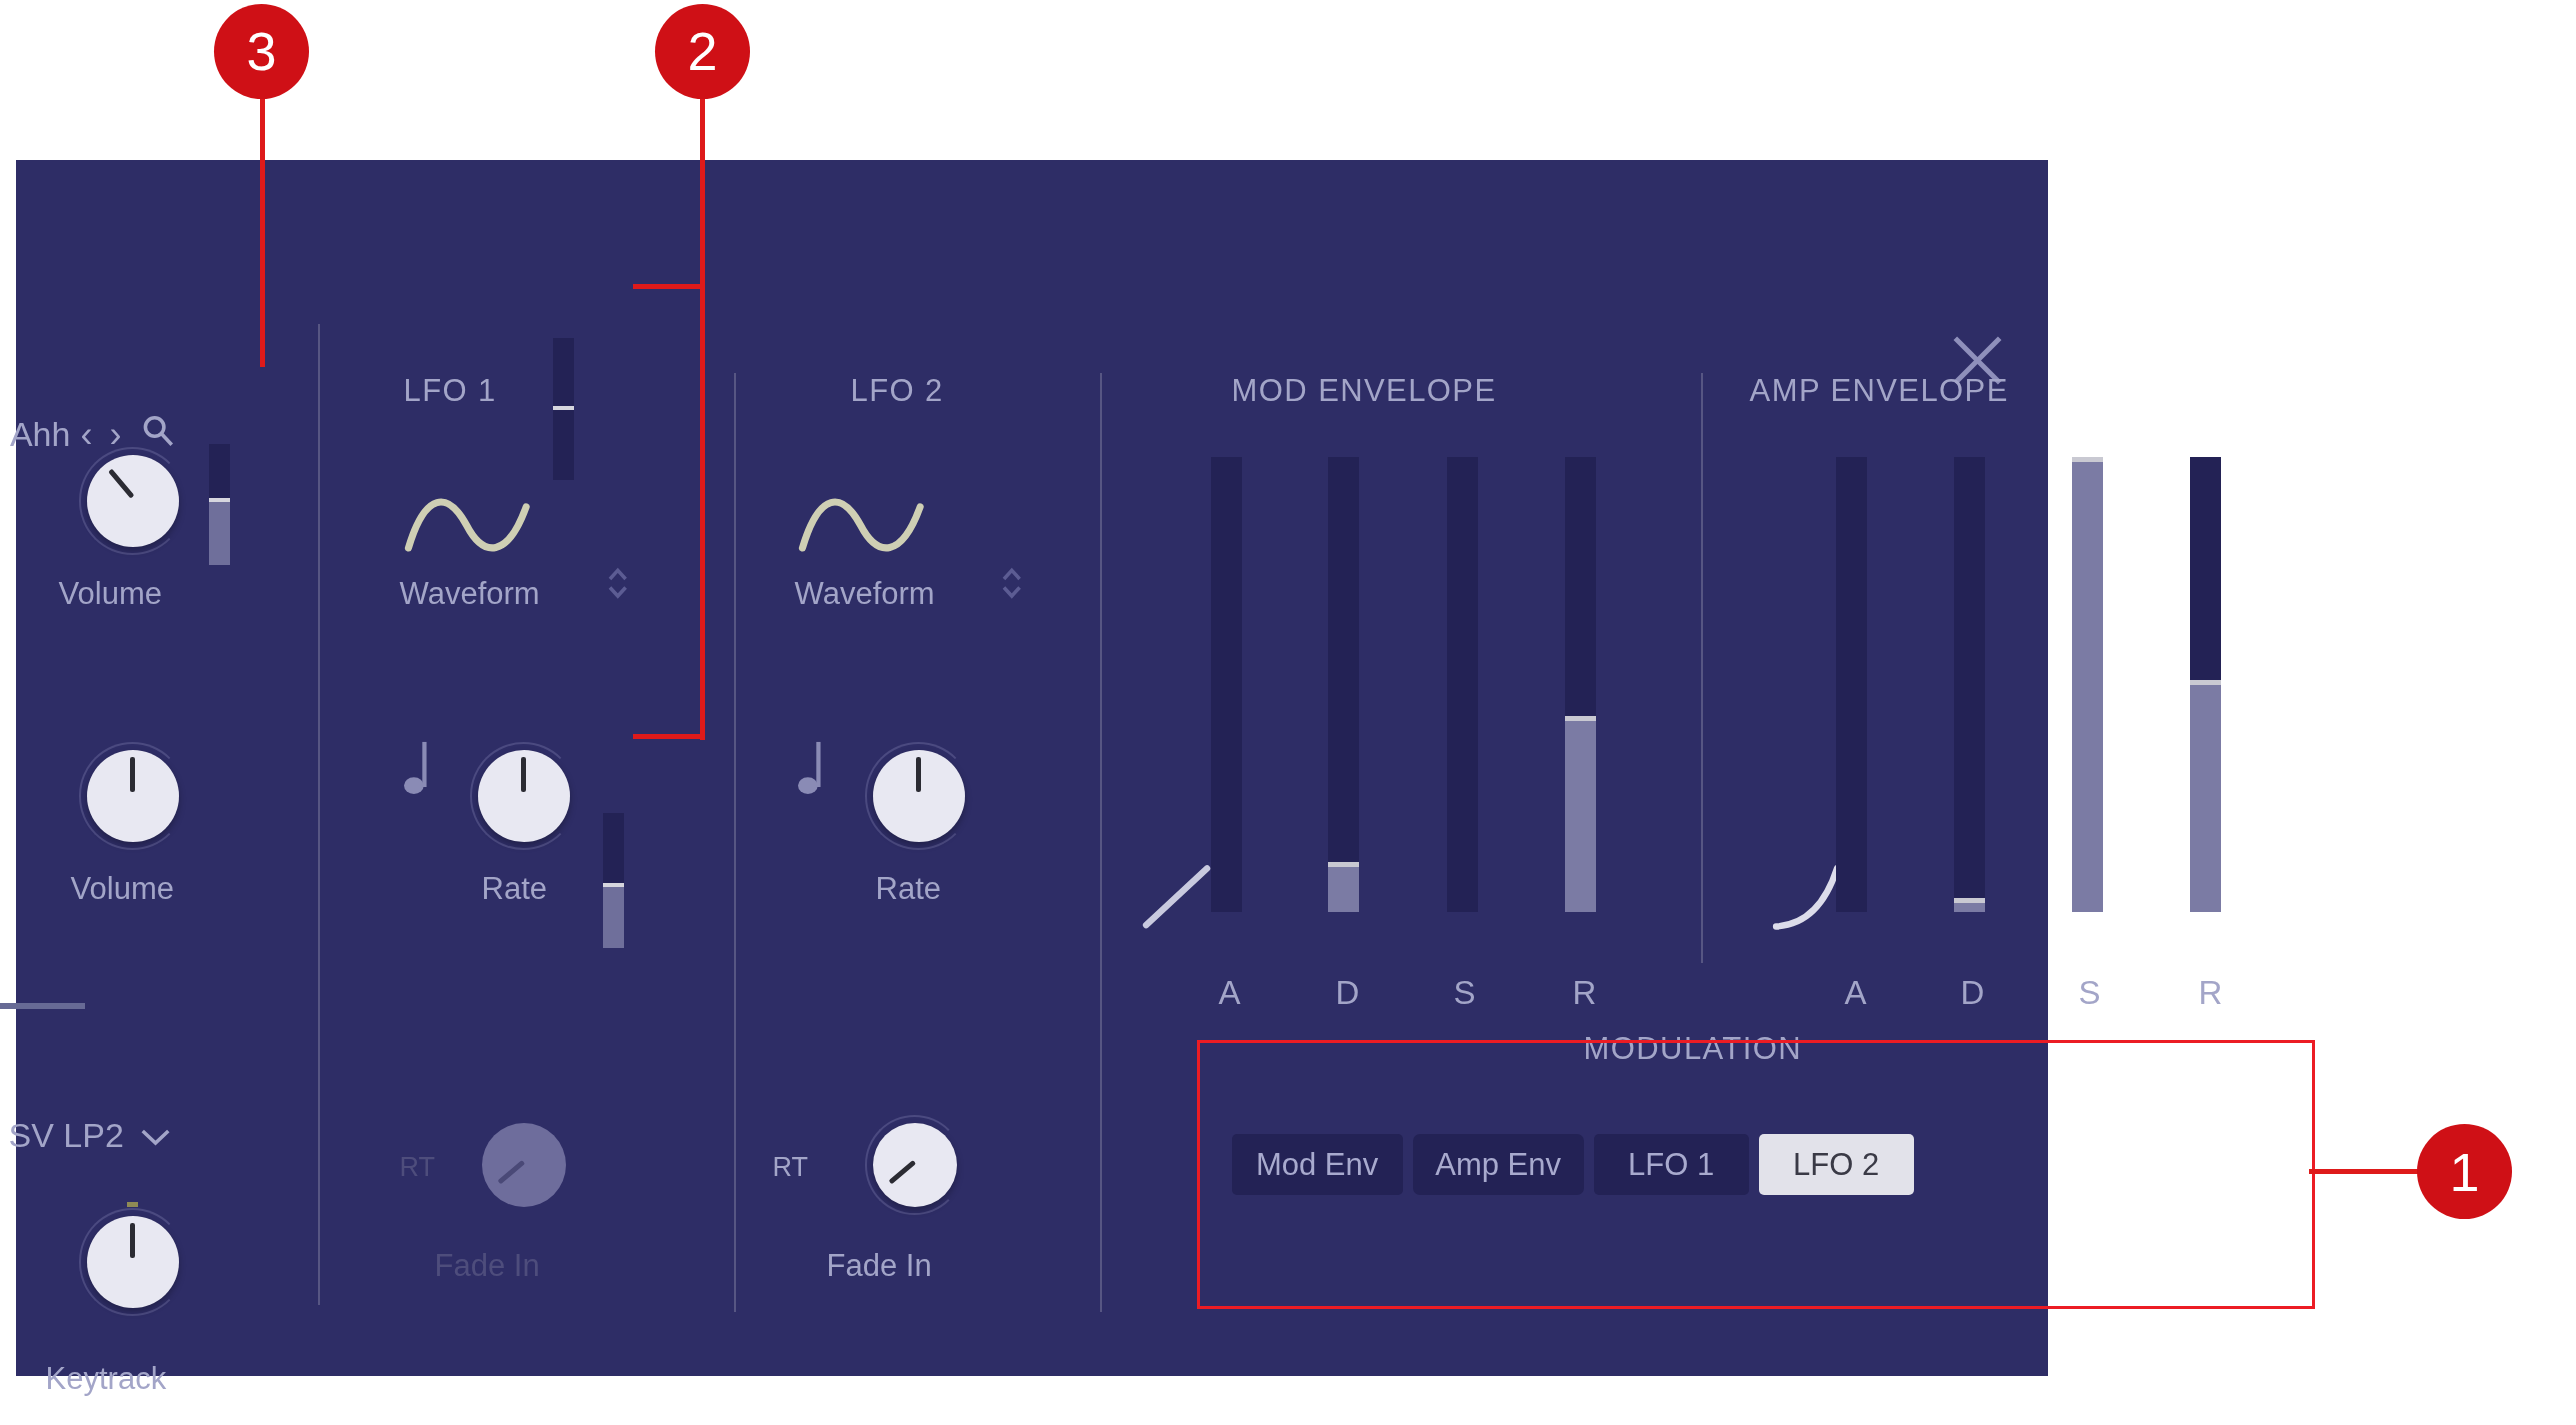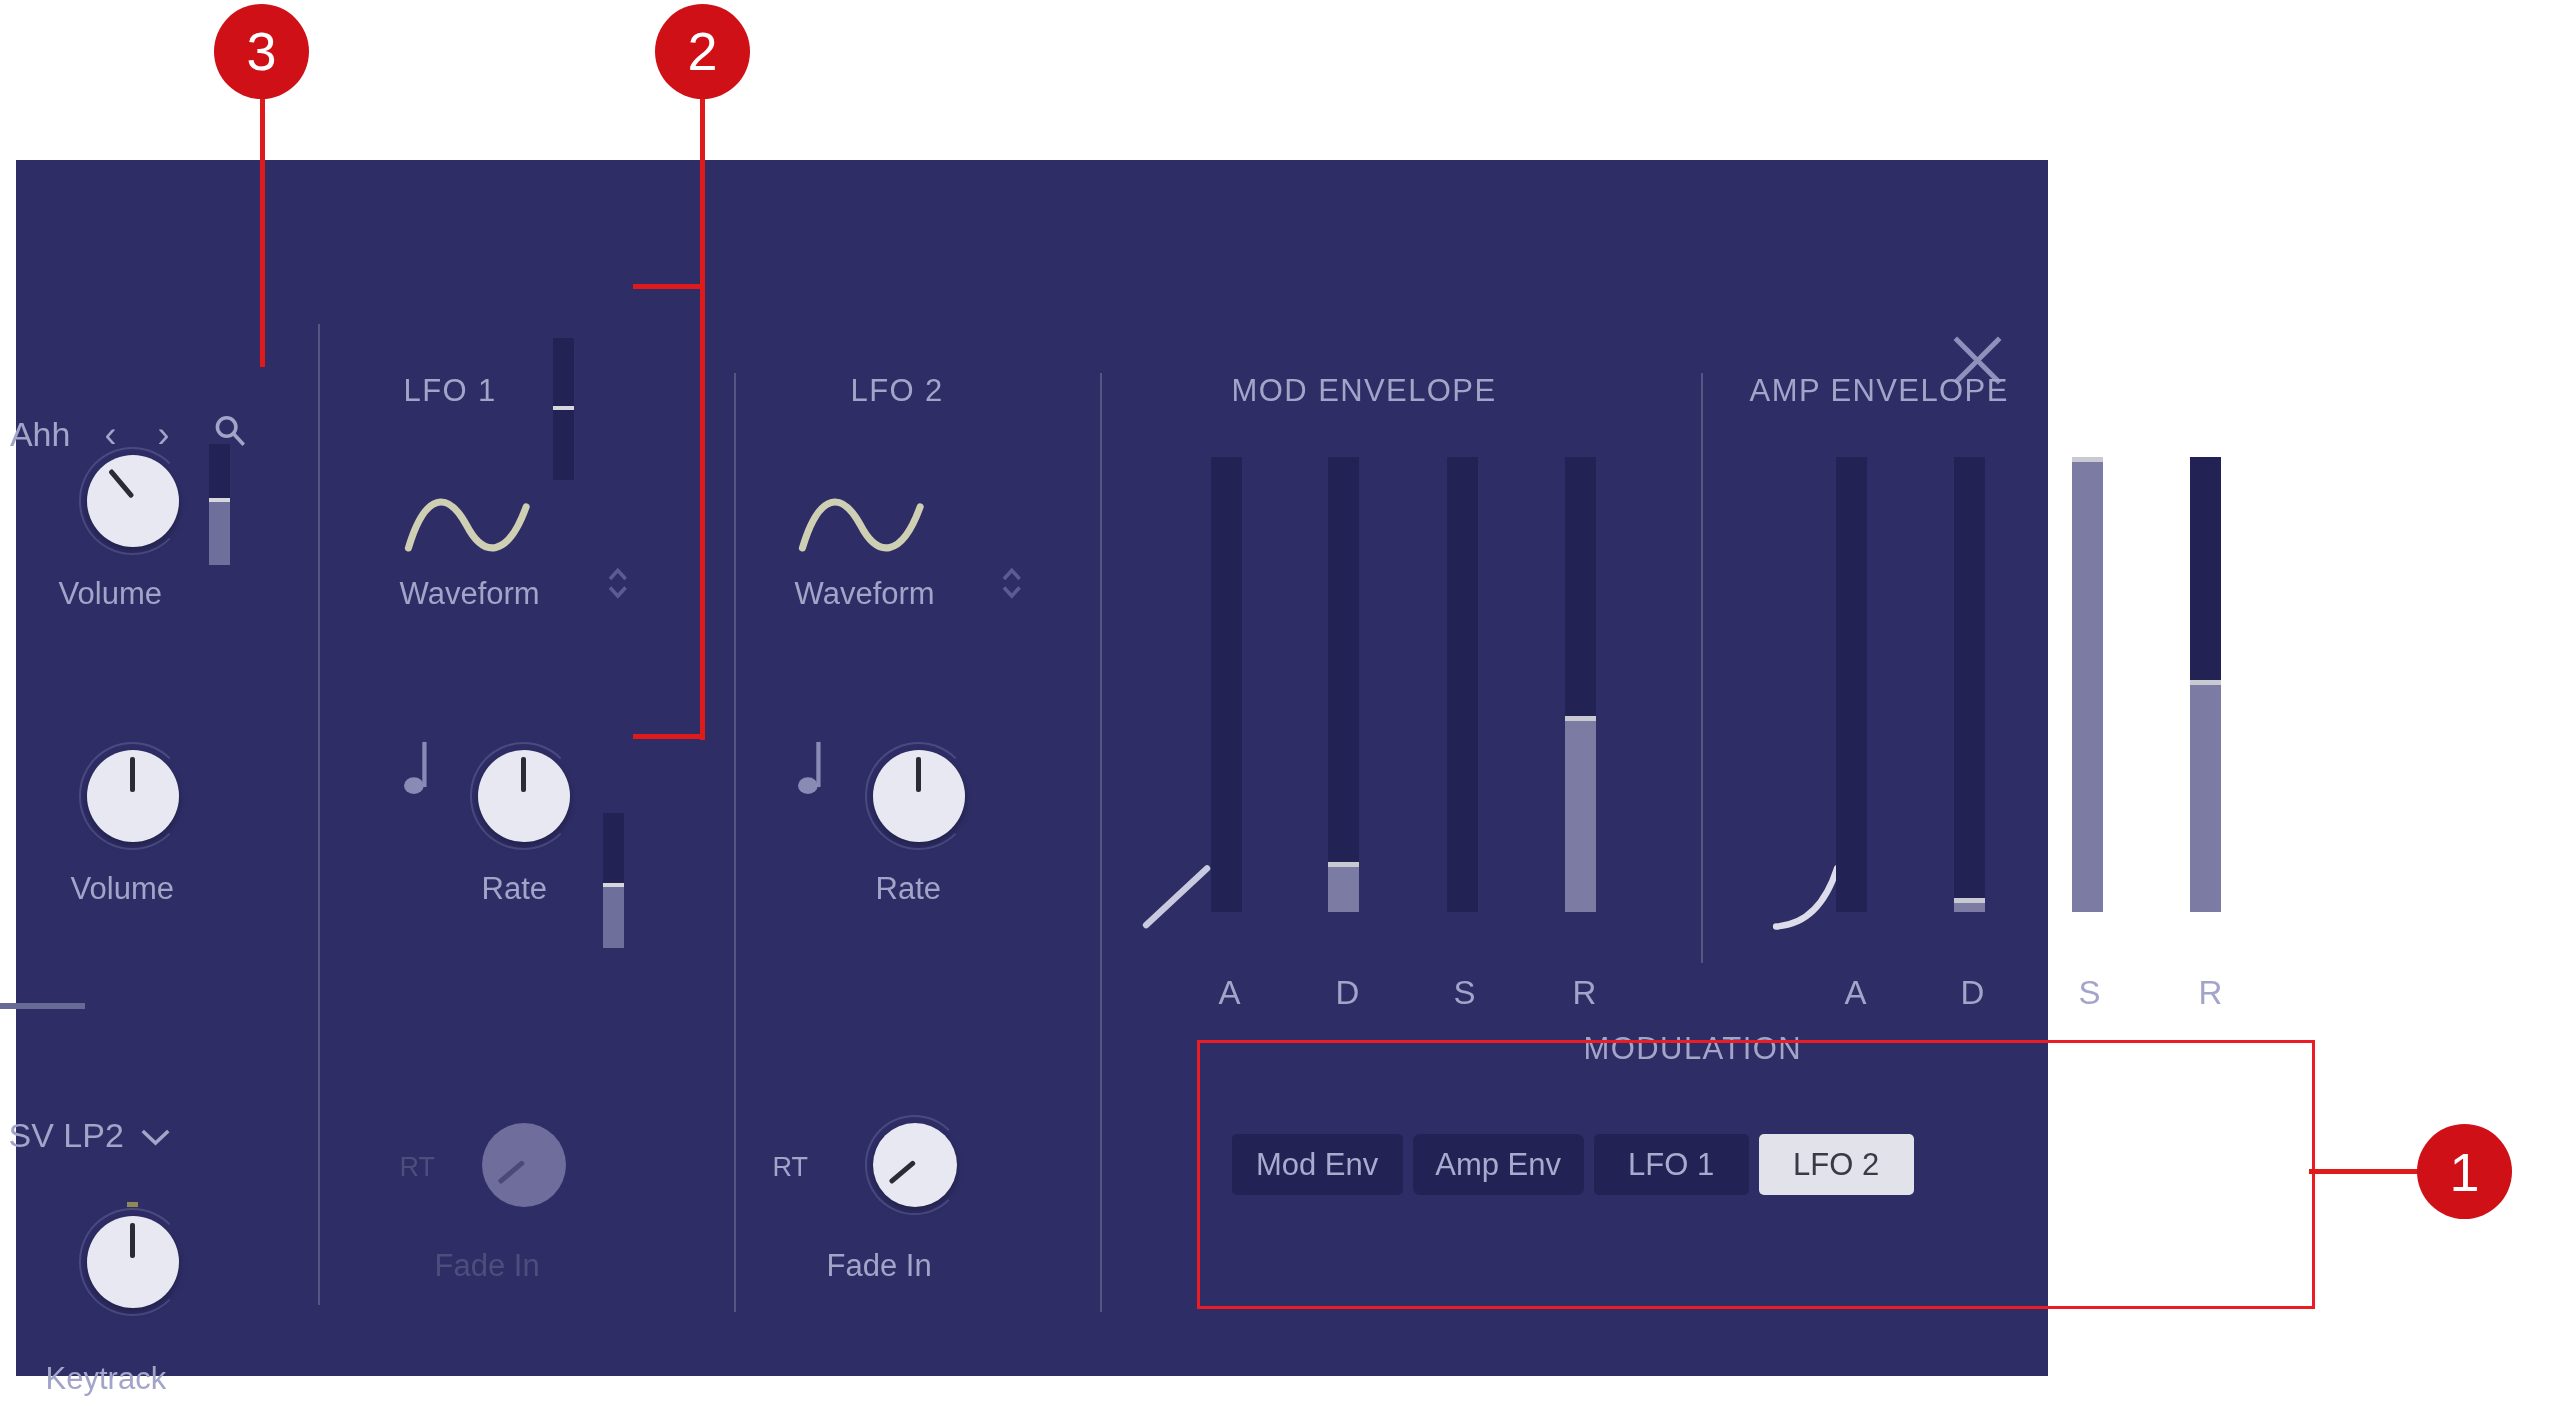--- a/index.html
+++ b/index.html
@@ -48,21 +48,21 @@
   
   #mod-matrix{position:absolute;display:flex;flex-direction:column;gap:10px;}
   .mod-row{display:flex;gap:10px;}
   .mod-btn{background:#232255;color:#a8aace;font-size:31px;border-radius:5px;
            display:flex;align-items:center;justify-content:center;
            height:61px;box-sizing:border-box;padding:0 18.5px;cursor:pointer;}
   .mod-btn.sel{background:#e2e2ea;color:#3a3a46;}
 
   
   #preset-row{position:absolute;left:-5.7px;top:252px;display:flex;
-              align-items:center;gap:34px;color:#a3a5c8;font-size:34px;justify-content:space-between;}
+              align-items:center;gap:10px;color:#a3a5c8;font-size:34px;justify-content:space-between;}
   #preset-row .nav{font-size:36px;letter-spacing:7.1px;}
   #close-x{position:absolute;right:44px;top:174px;width:53px;height:53px;
            cursor:pointer;}
   #close-x svg{display:block;}
 
   #filter-row{position:absolute;left:-7.1px;top:956px;color:#a3a5c8;
               font-size:34px;display:flex;align-items:center;gap:15.6px;}
   #edge-dash{position:absolute;left:-15.6px;top:843px;width:85px;height:6.4px;
              background:#676a95;}
 

